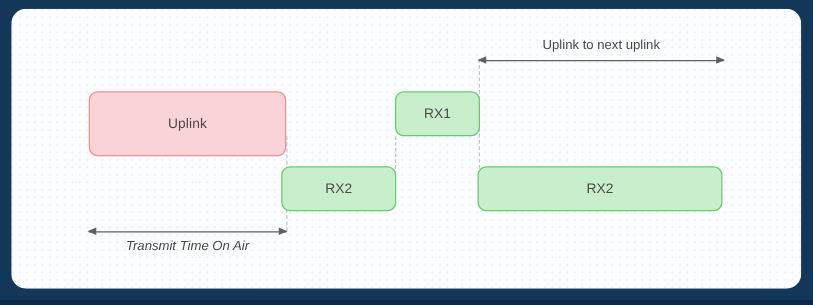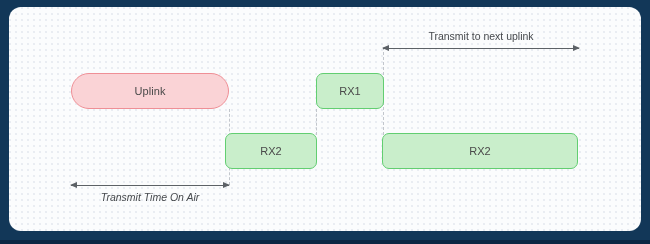--- a/index.html
+++ b/index.html
@@ -67,21 +67,21 @@
   }
   .block.uplink {
     background: #fad3d6;
     border: 1.4px solid #ef8f96;
   }
   .block.rx {
     background: #c9eecb;
     border: 1.4px solid #62ce71;
   }
 
-  #block-uplink { left: 62px;  top: 66px;  width: 158px; height: 36px; border-radius: 18px; }
+  #block-uplink { left: 62px;  top: 66px;  width: 158px; height: 52px; }
   #block-rx1    { left: 307px; top: 66px;  width: 68px;  height: 36px; }
   #block-rx2-a  { left: 216px; top: 126px; width: 92px;  height: 36px; }
   #block-rx2-b  { left: 373px; top: 126px; width: 196px; height: 36px; }
 
   
   .vline {
     position: absolute;
     width: 0;
     border-left: 1.2px dashed #c2c6cc;
   }
@@ -159,21 +159,21 @@
       </div>
 
       <div class="block rx" id="block-rx2-b">
         <span>RX2</span>
       </div>
 
       <div class="arrow-row" id="arrow-extends">
         <div class="arrow-line"></div>
         <div class="arrow-head left"></div>
         <div class="arrow-head right"></div>
-        <div class="arrow-label above">Transmit to next uplink</div>
+        <div class="arrow-label above">Uplink to next uplink</div>
       </div>
 
       <div class="arrow-row" id="arrow-transmit">
         <div class="arrow-line"></div>
         <div class="arrow-head left"></div>
         <div class="arrow-head right"></div>
         <div class="arrow-label below">Transmit Time On Air</div>
       </div>
 
     </div>

